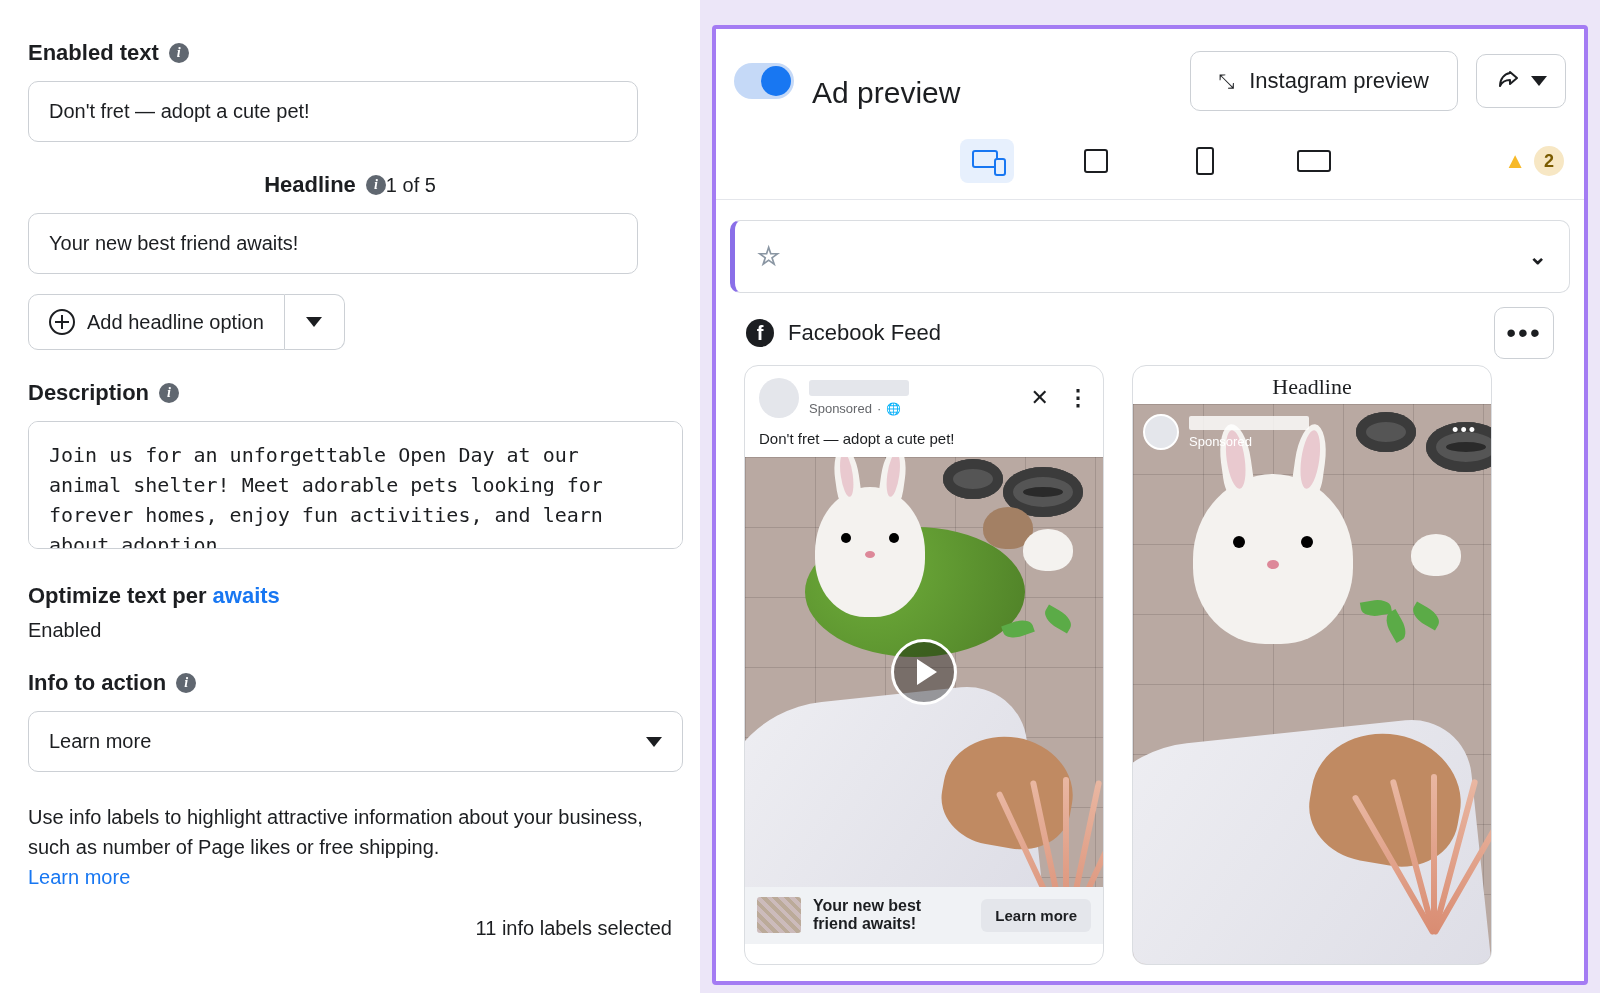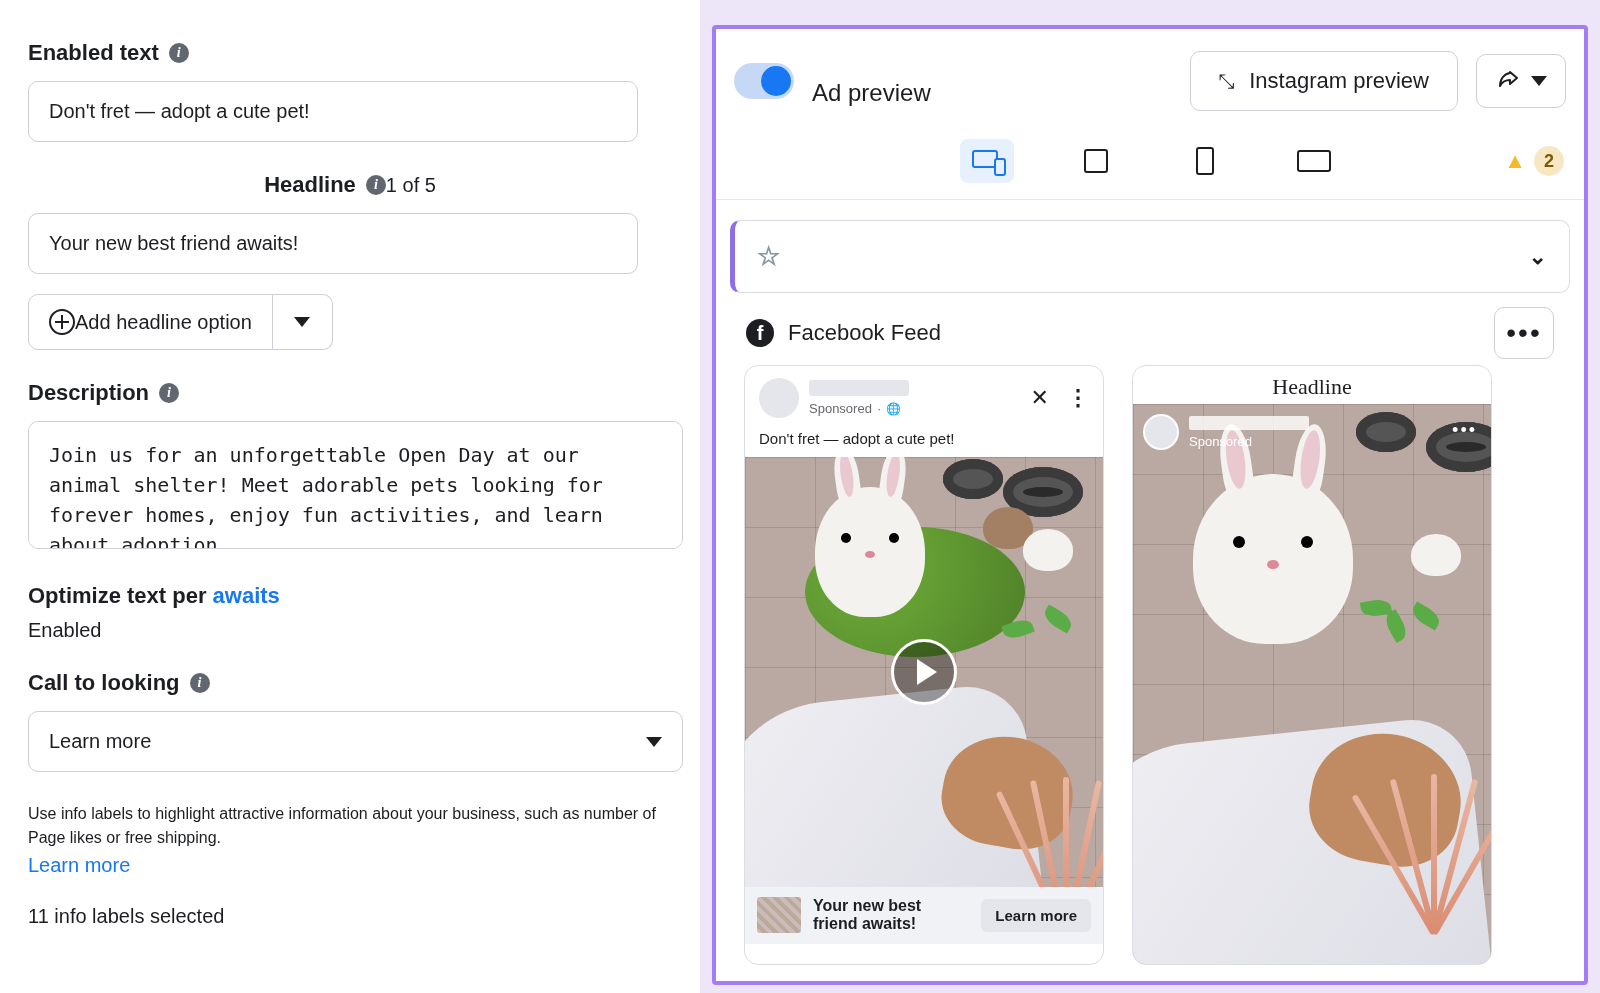--- a/index.html
+++ b/index.html
@@ -82,20 +82,21 @@
     display: flex;
     margin-top: 20px;
   }
   .add-option-btn {
     border: 1px solid #ccd0d5;
     background: #fff;
     padding: 14px 20px;
     font-size: 20px;
     display: flex;
     align-items: center;
+    gap: 12px;
     border-radius: 10px 0 0 10px;
     cursor: pointer;
     color:#1c1e21;
   }
   .add-dd {
     border: 1px solid #ccd0d5;
     border-left: none;
     background: #fff;
     width: 60px;
     border-radius: 0 10px 10px 0;
@@ -133,28 +134,28 @@
     border: 1px solid #ccd0d5;
     border-radius: 10px;
     padding: 18px 20px;
     font-size: 20px;
     display: flex;
     justify-content: space-between;
     align-items: center;
     cursor: pointer;
   }
   .info-labels-desc {
-    font-size: 16px;
+    font-size: 20px;
     line-height: 1.5;
     color: #1c1e21;
     margin-bottom: 4px;
     max-width: 640px;
   }
   .learn-more-link { color: #1877f2; font-size: 20px; cursor: pointer; }
-  .selected-count { font-size: 20px; margin-top: 28px; }
+  .selected-count { font-size: 20px; margin-top: 28px; text-align: right; }
 
   
   .preview-frame {
     background: #fff;
     border: 4px solid #a47cf3;
     border-radius: 4px;
     margin: 0 12px 0 12px;
     height: 960px;
     overflow: hidden;
   }
@@ -171,21 +172,21 @@
     position: relative;
     cursor: pointer;
   }
   .toggle-knob {
     width: 30px; height: 30px;
     background: #1877f2;
     border-radius: 50%;
     position: absolute;
     top: 3px; right: 3px;
   }
-  .preview-title { font-size: 24px; flex: 1; margin-top: 24px; }
+  .preview-title { font-size: 30px; flex: 1; margin-top: 24px; }
   .adv-btn {
     border: 1px solid #ccd0d5;
     background: #fff;
     border-radius: 10px;
     padding: 16px 28px;
     font-size: 22px;
     display: flex;
     align-items: center;
     gap: 14px;
     cursor: pointer;
@@ -476,21 +477,21 @@
       <textarea class="textarea-input" rows="3" style="">Join us for an unforgettable Open Day at our animal shelter! Meet adorable pets looking for forever homes, enjoy fun activities, and learn about adoption.</textarea>
     </div>
 
     <div class="optimize-text">
       <span>Optimize text per </span><span class="link-blue">awaits</span>
     </div>
     <div class="enabled-text">Enabled</div>
 
     <div class="field-group">
       <div class="field-label">
-        <span>Call to looking</span>
+        <span>Info to action</span>
         <span class="info-icon">i</span>
       </div>
       <div class="select-input">
         <span>Learn more</span>
         <span class="caret-down"></span>
       </div>
     </div>
 
     <div class="field-group">
       <div class="info-labels-desc">Use info labels to highlight attractive information about your business, such as number of Page likes or free shipping.</div>

